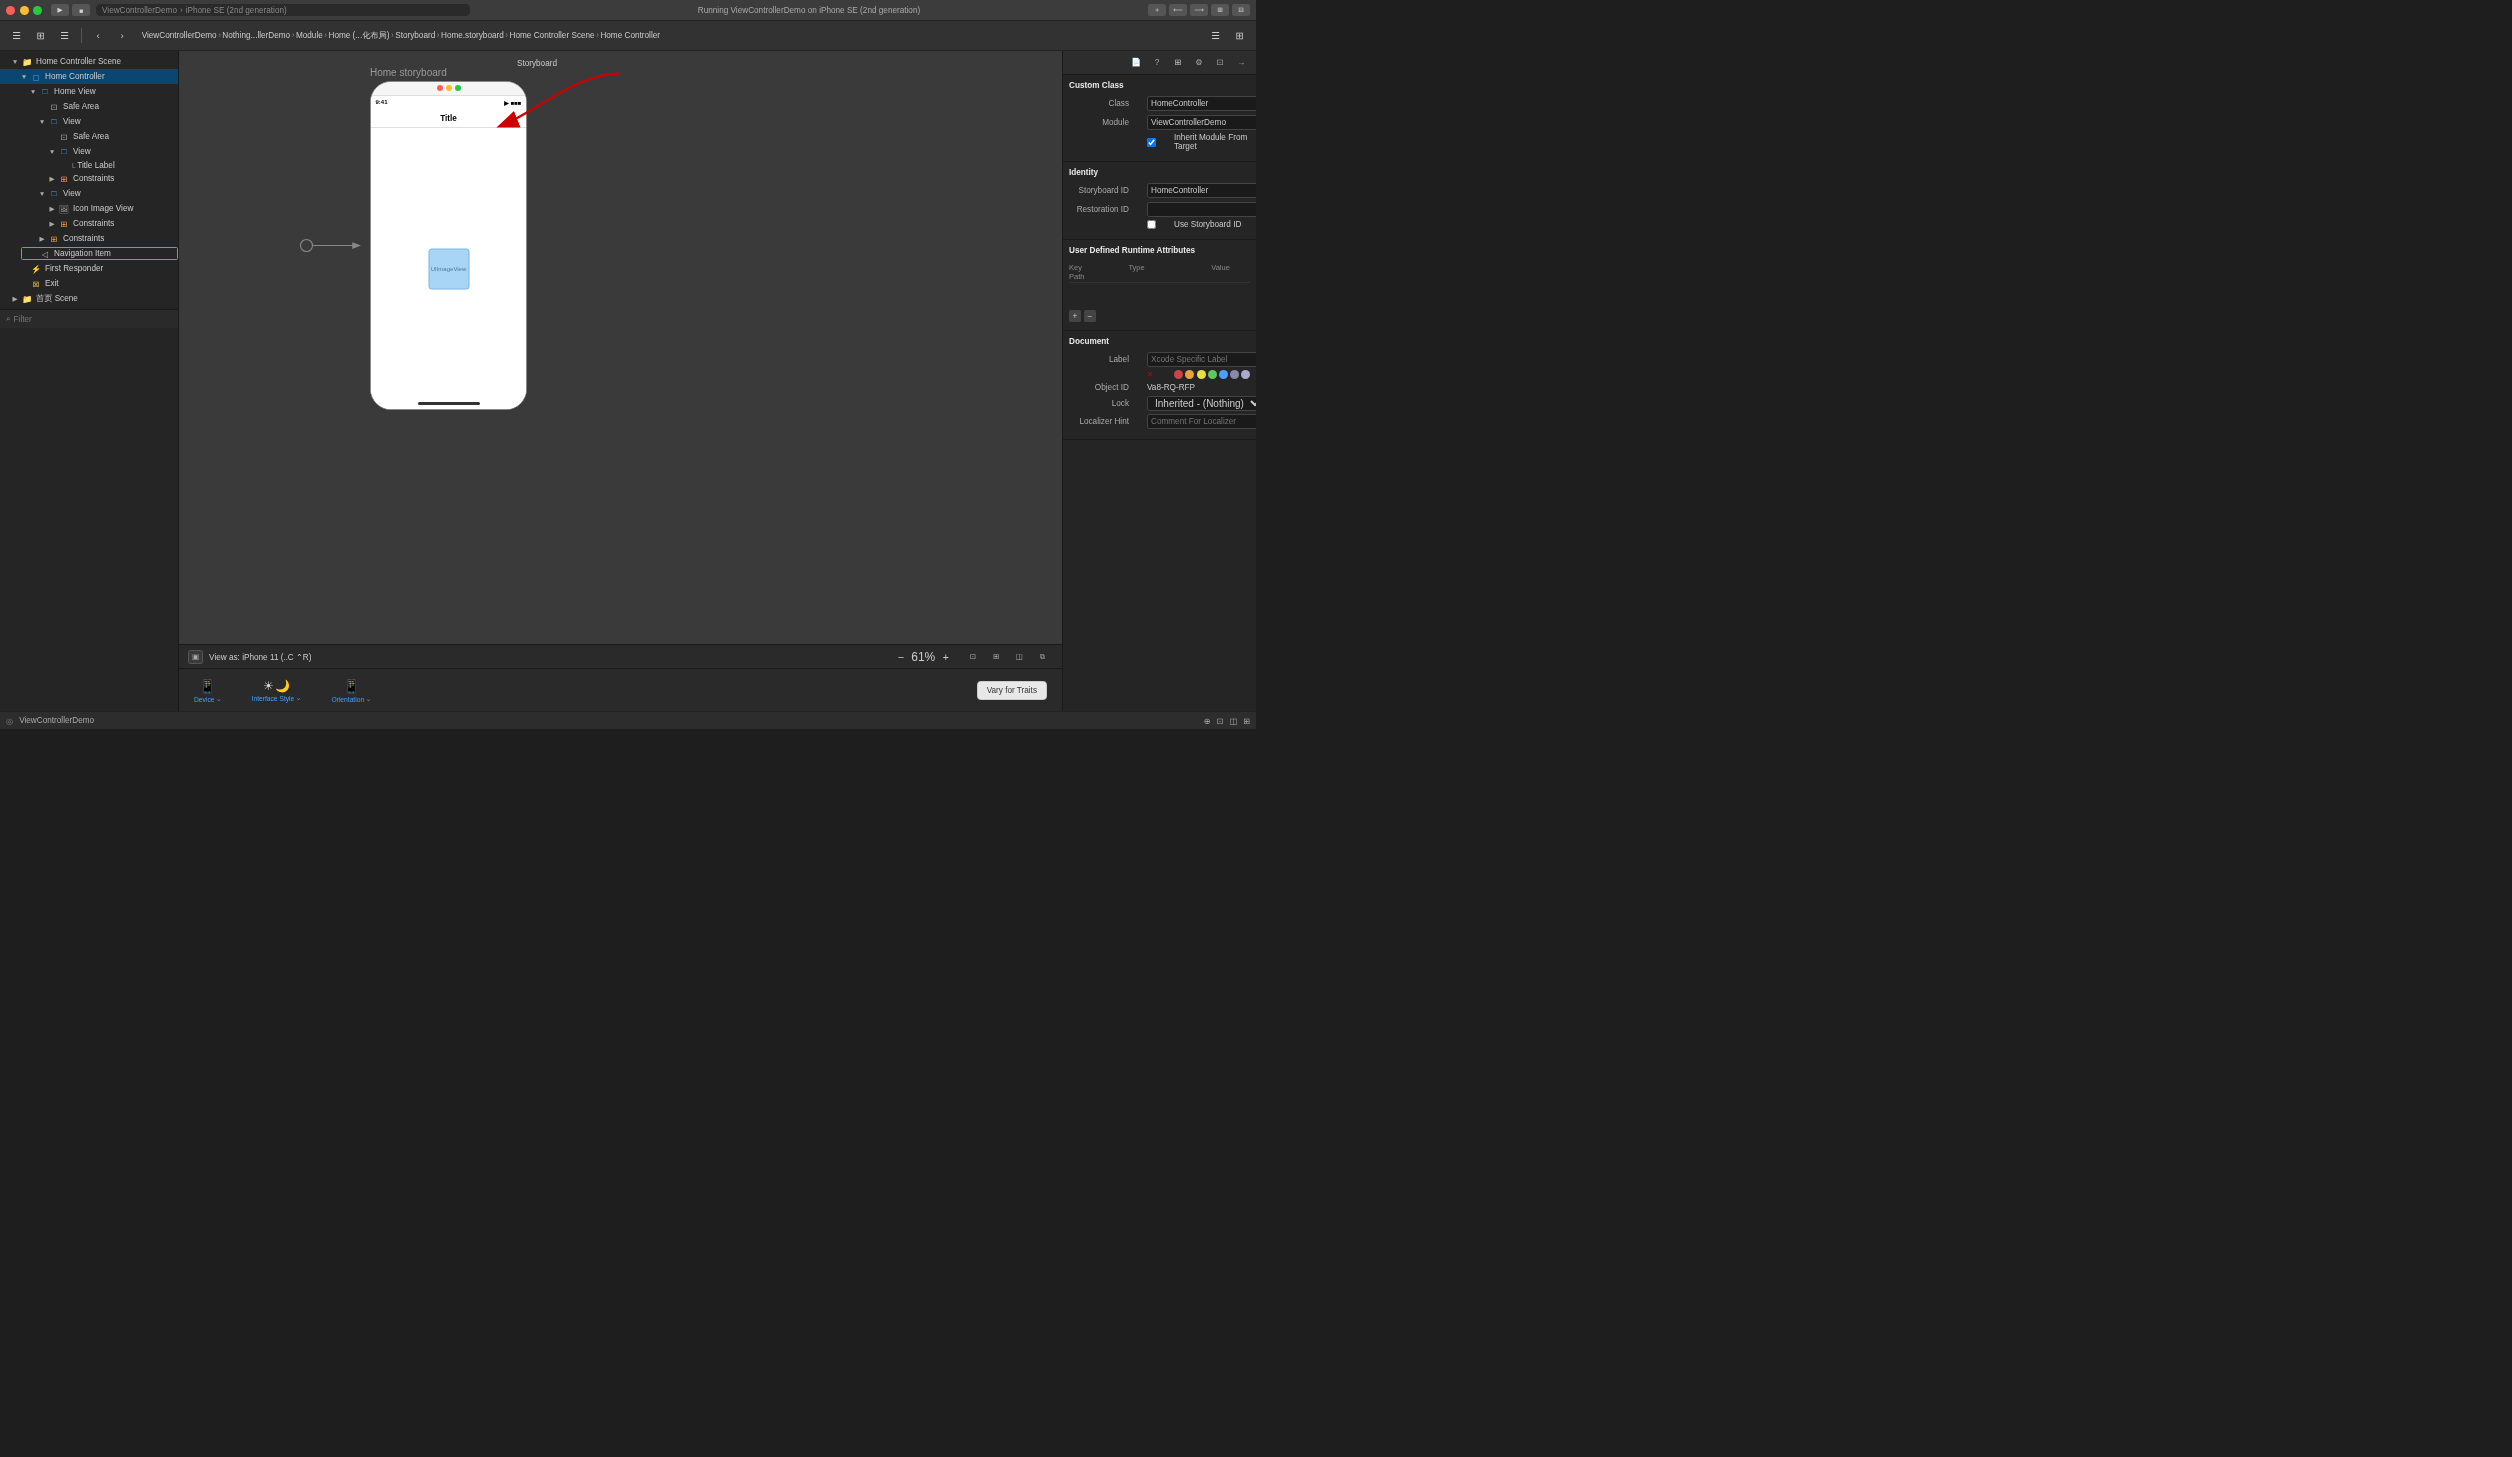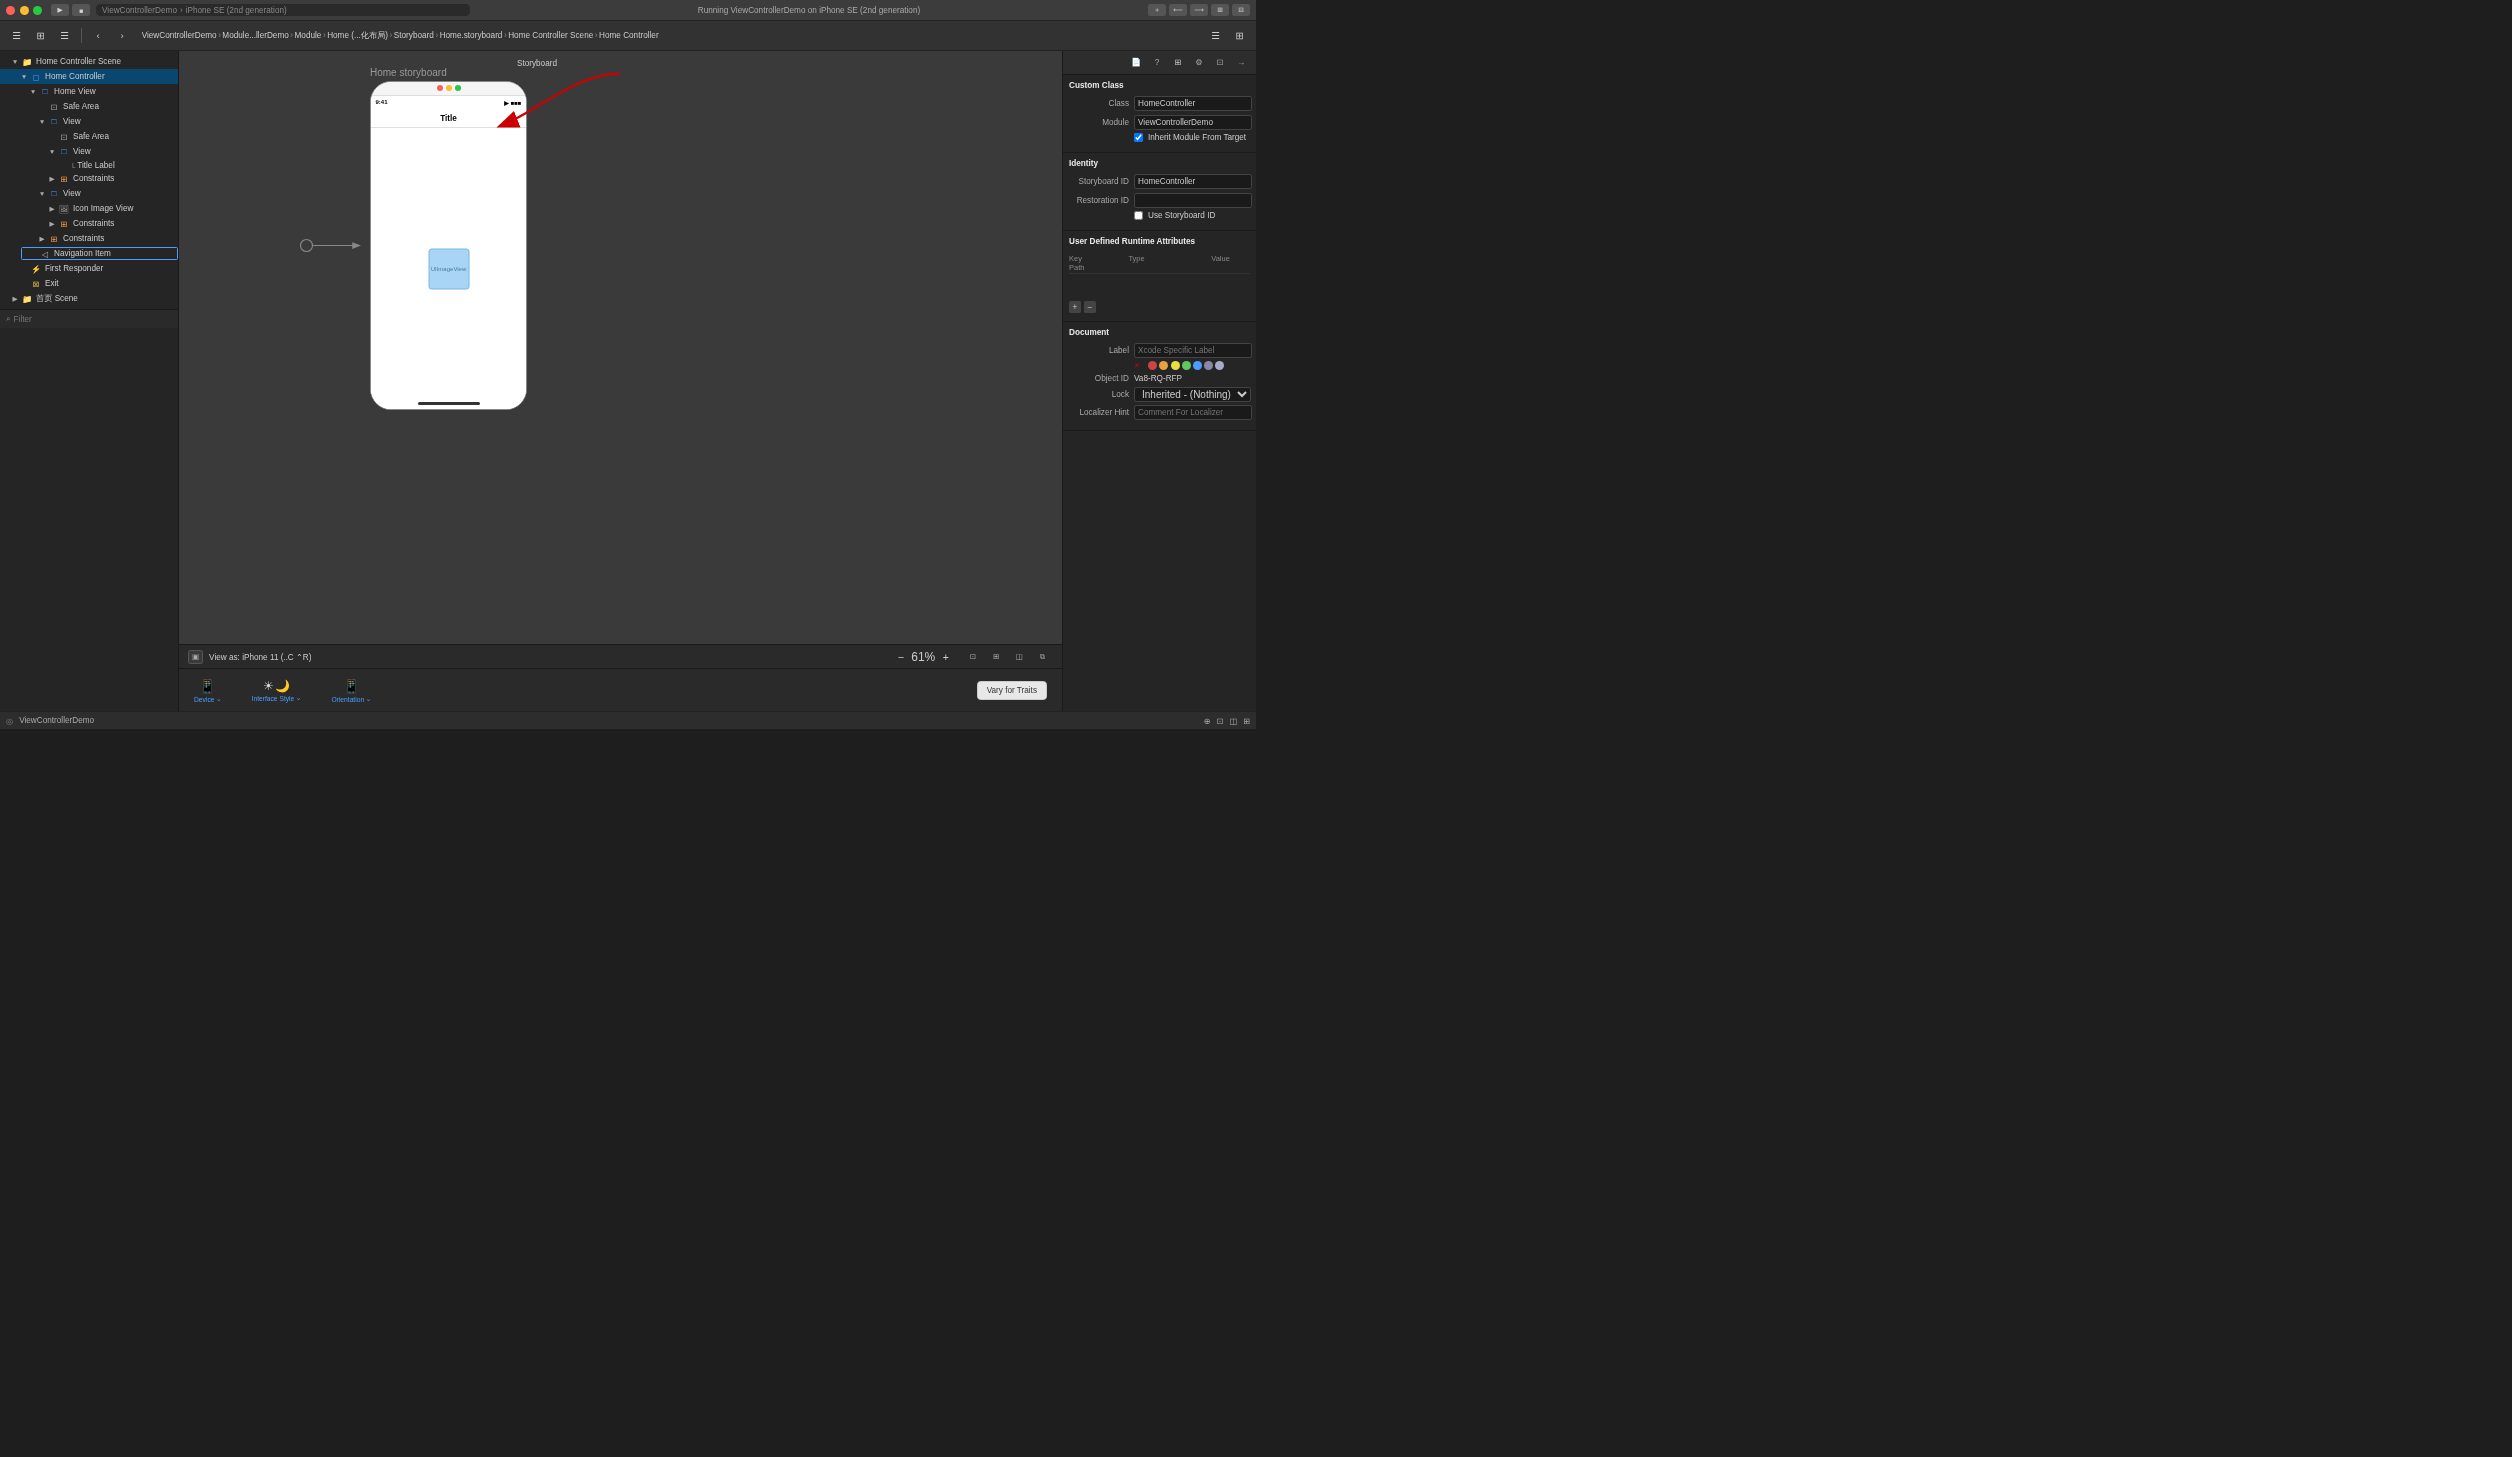--- a/index.html
+++ b/index.html
@@ -46,21 +46,21 @@
 
     
     .bottom-bar { height: 18px; background: #2d2d2d; border-top: 0.7px solid #222; display: flex; align-items: center; padding: 0 6px; font-size: 8.2px; color: #aaa; }
 
     
     .inspector { width: 194px; background: #252526; border-left: 0.7px solid #1a1a1a; overflow-y: auto; flex-shrink: 0; }
     .inspector-toolbar { height: 24px; background: #2d2d2d; display: flex; align-items: center; justify-content: flex-end; padding: 0 6px; gap: 3px; border-bottom: 0.7px solid #1a1a1a; }
     .inspector-btn { width: 18px; height: 16.4px; background: transparent; border-radius: 2.2px; display: flex; align-items: center; justify-content: center; font-size: 8.2px; color: #aaa; cursor: pointer; }
     .inspector-section { border-bottom: 0.7px solid #1a1a1a; padding: 6px; }
     .inspector-section-title { font-size: 8.2px; font-weight: 600; color: #e8e8e8; margin-bottom: 6px; }
-    .inspector-row { display: flex; align-items: center; margin-bottom: 3.7px; gap: 5px; }
+    .inspector-row { display: flex; align-items: center; margin-bottom: 3.7px; gap: 18px; }
     .inspector-label { font-size: 8.2px; color: #aaa; width: 60px; text-align: right; flex-shrink: 0; }
     .inspector-input { flex: 1; height: 15px; background: #1a1a1a; border: 0.7px solid #444; border-radius: 2.2px; color: #ccc; font-size: 8.2px; padding: 0 3px; }
     .inspector-checkbox { width: 9px; height: 9px; }
     .inspector-checkbox-label { font-size: 8.2px; color: #ccc; }
     .inspector-add-row { display: flex; align-items: center; gap: 3px; padding: 1.5px 0; }
     .small-btn { width: 12px; height: 12px; background: #444; border-radius: 1.5px; display: flex; align-items: center; justify-content: center; font-size: 8.2px; color: #ccc; cursor: pointer; }
 
     .color-dots { display: flex; gap: 2.2px; }
     .color-dot { width: 9px; height: 9px; border-radius: 50%; }
 
@@ -111,21 +111,21 @@
 <div class="toolbar">
   <div class="toolbar-btn">☰</div>
   <div class="toolbar-btn">⊞</div>
   <div class="toolbar-btn">☰</div>
   <div class="toolbar-separator"></div>
   <div class="toolbar-btn">‹</div>
   <div class="toolbar-btn">›</div>
   <div class="toolbar-breadcrumb">
     <span class="crumb">ViewControllerDemo</span>
     <span> › </span>
-    <span class="crumb">Module...llerDemo</span>
+    <span class="crumb">Nothing...llerDemo</span>
     <span> › </span>
     <span class="crumb">Module</span>
     <span> › </span>
     <span class="crumb">Home (...化布局)</span>
     <span> › </span>
     <span class="crumb">Storyboard</span>
     <span> › </span>
     <span class="crumb">Home.storyboard</span>
     <span> › </span>
     <span class="crumb">Home Controller Scene</span>

